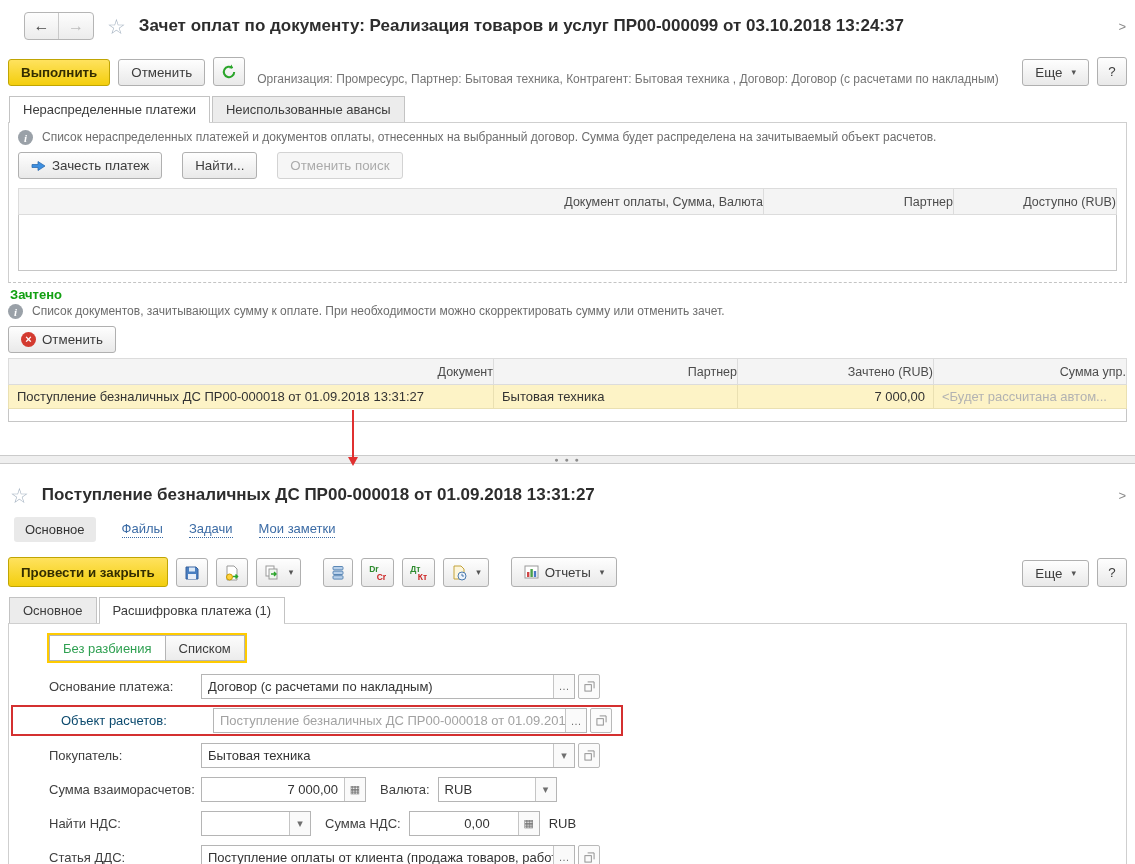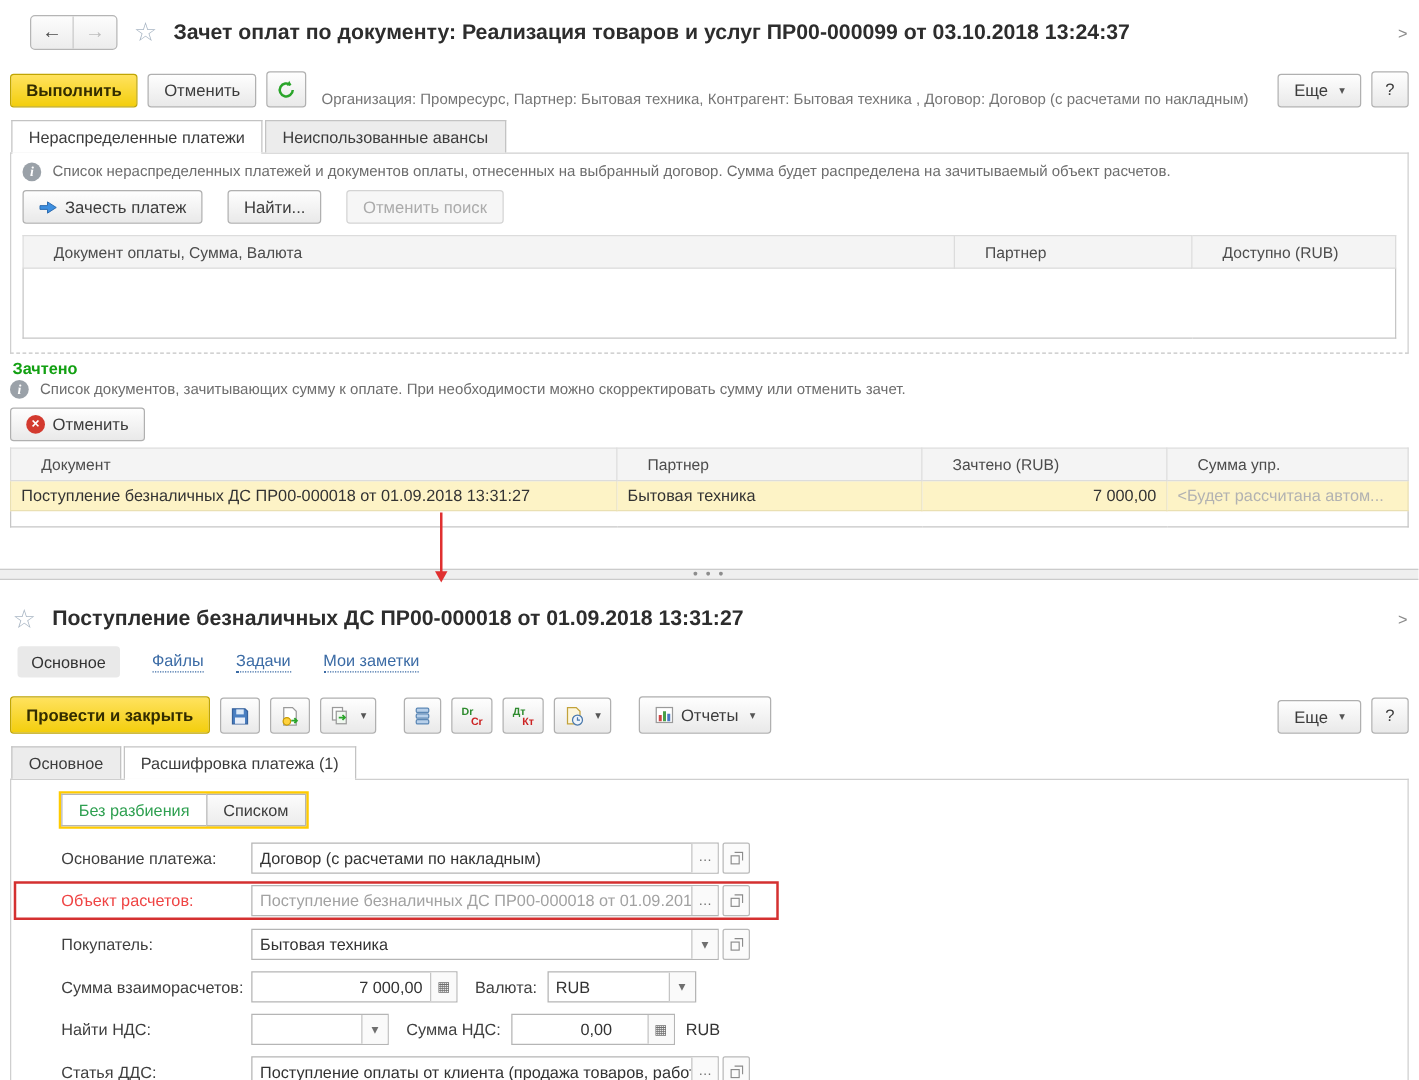--- a/index.html
+++ b/index.html
@@ -41,21 +41,21 @@
   .tab.active::after{content:"";position:absolute;left:0;right:0;bottom:-2px;height:2px;background:#fff;}
 
   .panel{position:absolute;background:#fff;border:1px solid #cfcfcf;z-index:1;}
 
   .info-row{display:flex;align-items:flex-start;gap:9px;color:#6d6d6d;font-size:12px;line-height:15px;}
   .info-ic{flex:none;width:15px;height:15px;border-radius:50%;background:#9aa1a8;color:#fff;
            font:italic bold 11px "Liberation Serif",serif;display:flex;align-items:center;justify-content:center;}
 
   table.tbl{width:100%;border-collapse:collapse;border:1px solid #c6c6c6;table-layout:fixed;}
   .tbl th{background:#f4f4f4;border:1px solid #dcdcdc;font-weight:normal;color:#4c4c4c;
-          text-align:left;padding:5px 24px;font-size:12.5px;height:26px;}
+          text-align:right;padding:5px 0;font-size:12.5px;height:26px;}
   .tbl td{padding:4px 8px;font-size:13px;overflow:hidden;white-space:nowrap;}
   .sel-row td{background:#fdf3c6;border:1px solid #eae0b2;}
   .cellr{text-align:right;}
   .cellgrey{color:#b2b2b2;}
 
   .greenhead{position:absolute;color:#12a012;font-weight:bold;font-size:13px;}
   .redx{width:15px;height:15px;border-radius:50%;background:#d33a2f;color:#fff;font-size:11px;
         font-weight:bold;display:inline-flex;align-items:center;justify-content:center;line-height:1;}
 
   
@@ -78,21 +78,21 @@
 
   
   .vt{display:inline-flex;border:2px solid #ffcb00;margin-left:38px;}
   .vtb{height:26px;display:flex;align-items:center;padding:0 13px;border:1px solid #b5b5b5;cursor:pointer;}
   .vtb.on{color:#2fa051;background:#fff;border-right:none;}
   .vtb.off{background:linear-gradient(#fcfcfc,#ececec);color:#3c3c3c;}
 
   
   .fieldrow{display:flex;align-items:center;height:26px;margin:0 0 8px 40px;}
   .flabel{width:152px;flex:none;color:#3f3f3f;}
-  .flabel.dis{color:#ef4444;}
+  .flabel.dis{color:#0c4a6e;margin-left:12px;}
   .ig{display:inline-flex;align-items:stretch;height:25px;border:1px solid #b5b5b5;background:#fff;}
   .ig .val{display:flex;align-items:center;padding:0 6px;white-space:nowrap;overflow:hidden;flex:1;}
   .ig .val.grey{color:#a2a2a2;}
   .ig .val.num{justify-content:flex-end;}
   .ig .seg{width:21px;flex:none;display:flex;align-items:center;justify-content:center;
            border-left:1px solid #c5c5c5;background:#fafafa;color:#6f6f6f;font-size:11px;cursor:pointer;}
   .openbtn{margin-left:3px;width:22px;height:25px;flex:none;display:inline-flex;align-items:center;
            justify-content:center;border:1px solid #b9b9b9;border-radius:2px;background:#fbfbfb;cursor:pointer;}
   .redwrap{display:flex;align-items:center;height:31px;border:2px solid #d43030;
            margin:-2px 0 6px 2px;padding:0 4px 0 36px;width:612px;}

